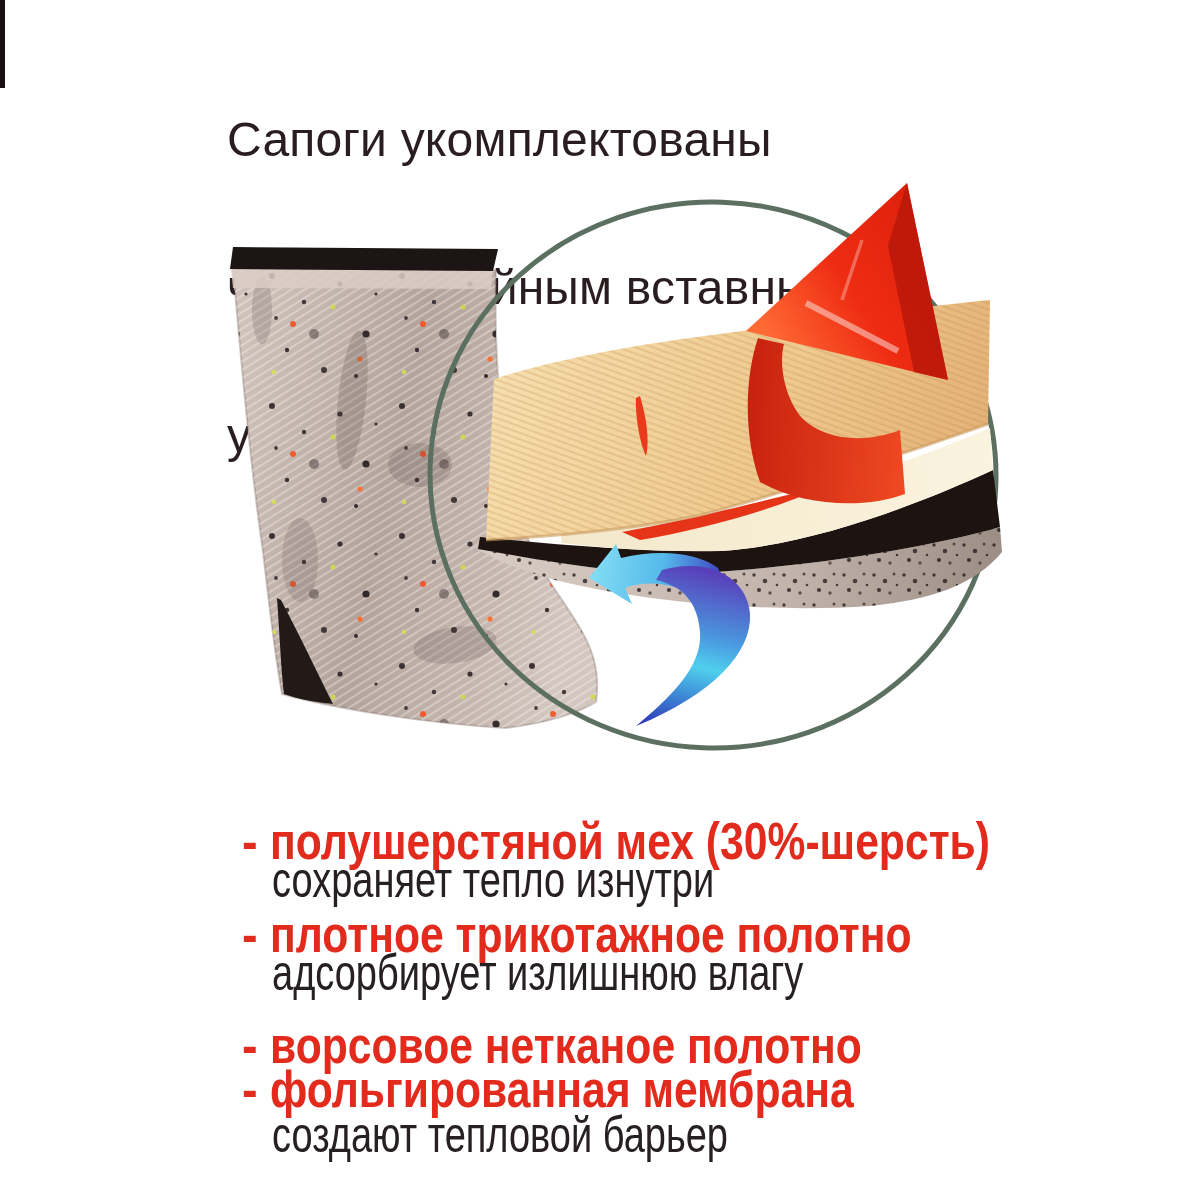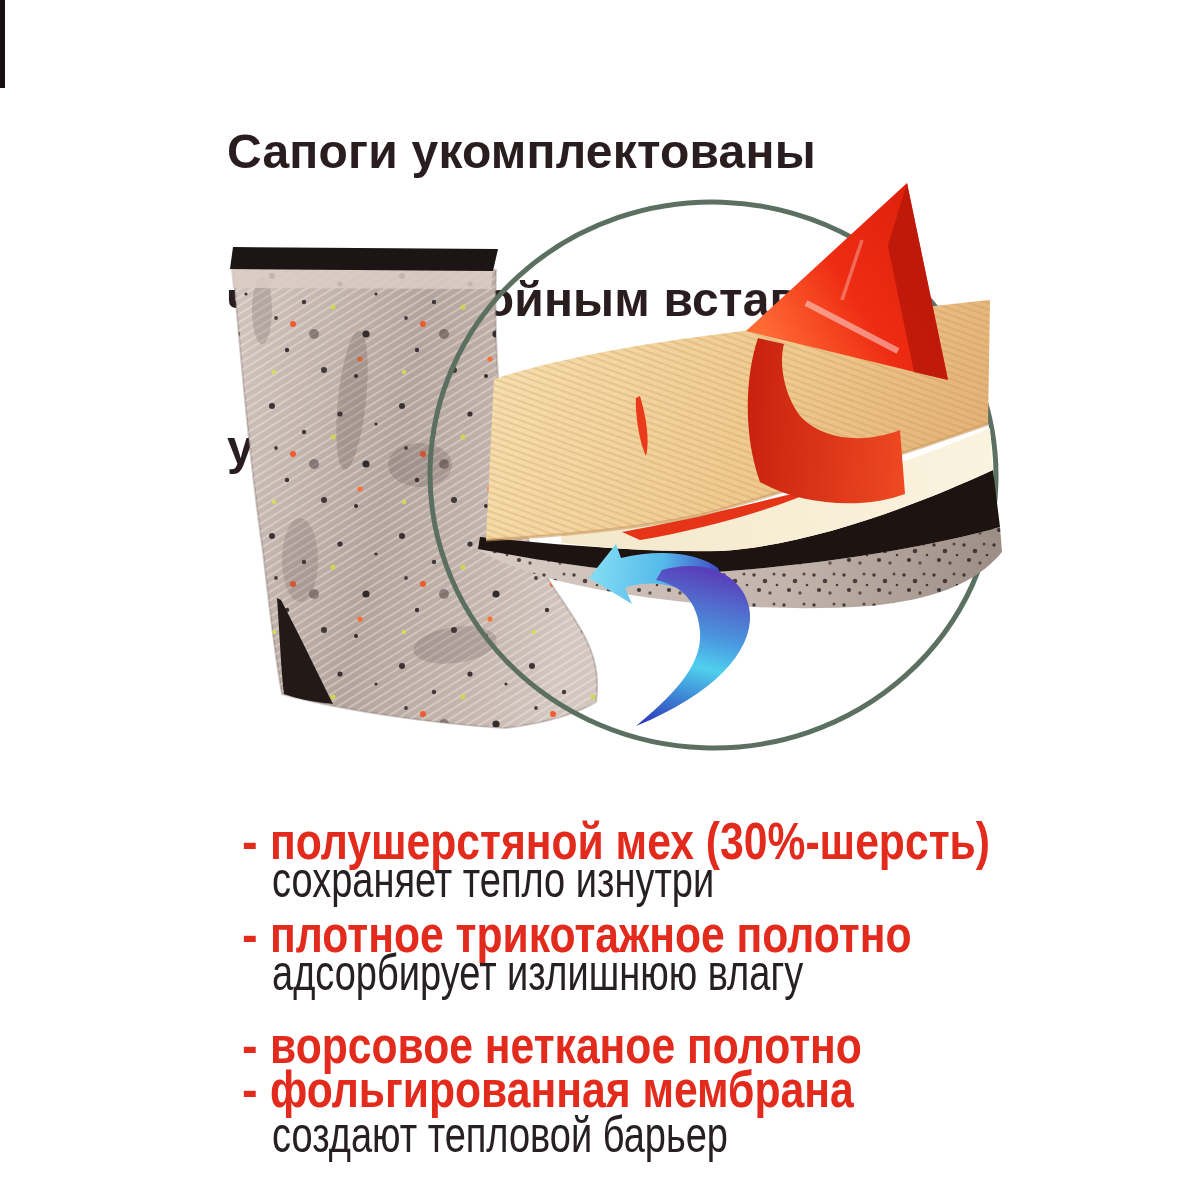--- a/index.html
+++ b/index.html
@@ -3,22 +3,22 @@
 <meta charset="utf-8">
 <style>
   html,body{margin:0;padding:0;background:#888;}
   .page{
     position:relative;width:1200px;height:1198px;margin:0 auto;
     background:#ffffff;overflow:hidden;
     font-family:"Liberation Sans","DejaVu Sans",sans-serif;
   }
   .edge-mark{position:absolute;left:0;top:0;width:5px;height:88px;background:#171112;}
   .heading{
-    position:absolute;left:227px;top:28px;
-    font-size:48px;line-height:49.4px;font-weight:700;
+    position:absolute;left:227px;top:16px;
+    font-size:48px;line-height:49.4px;font-weight:400;
     color:#2a1d1f;letter-spacing:0.2px;white-space:pre;
   }
   .heading div{white-space:pre;}
   .illustration{position:absolute;left:0;top:0;width:1200px;height:1198px;}
   .bullet-label{
     position:absolute;font-size:52px;font-weight:700;color:#e32b1d;
     transform:scaleX(0.82);transform-origin:0 0;white-space:pre;line-height:1;
   }
   .bullet-dash{
     position:absolute;font-size:52px;font-weight:700;color:#e32b1d;

